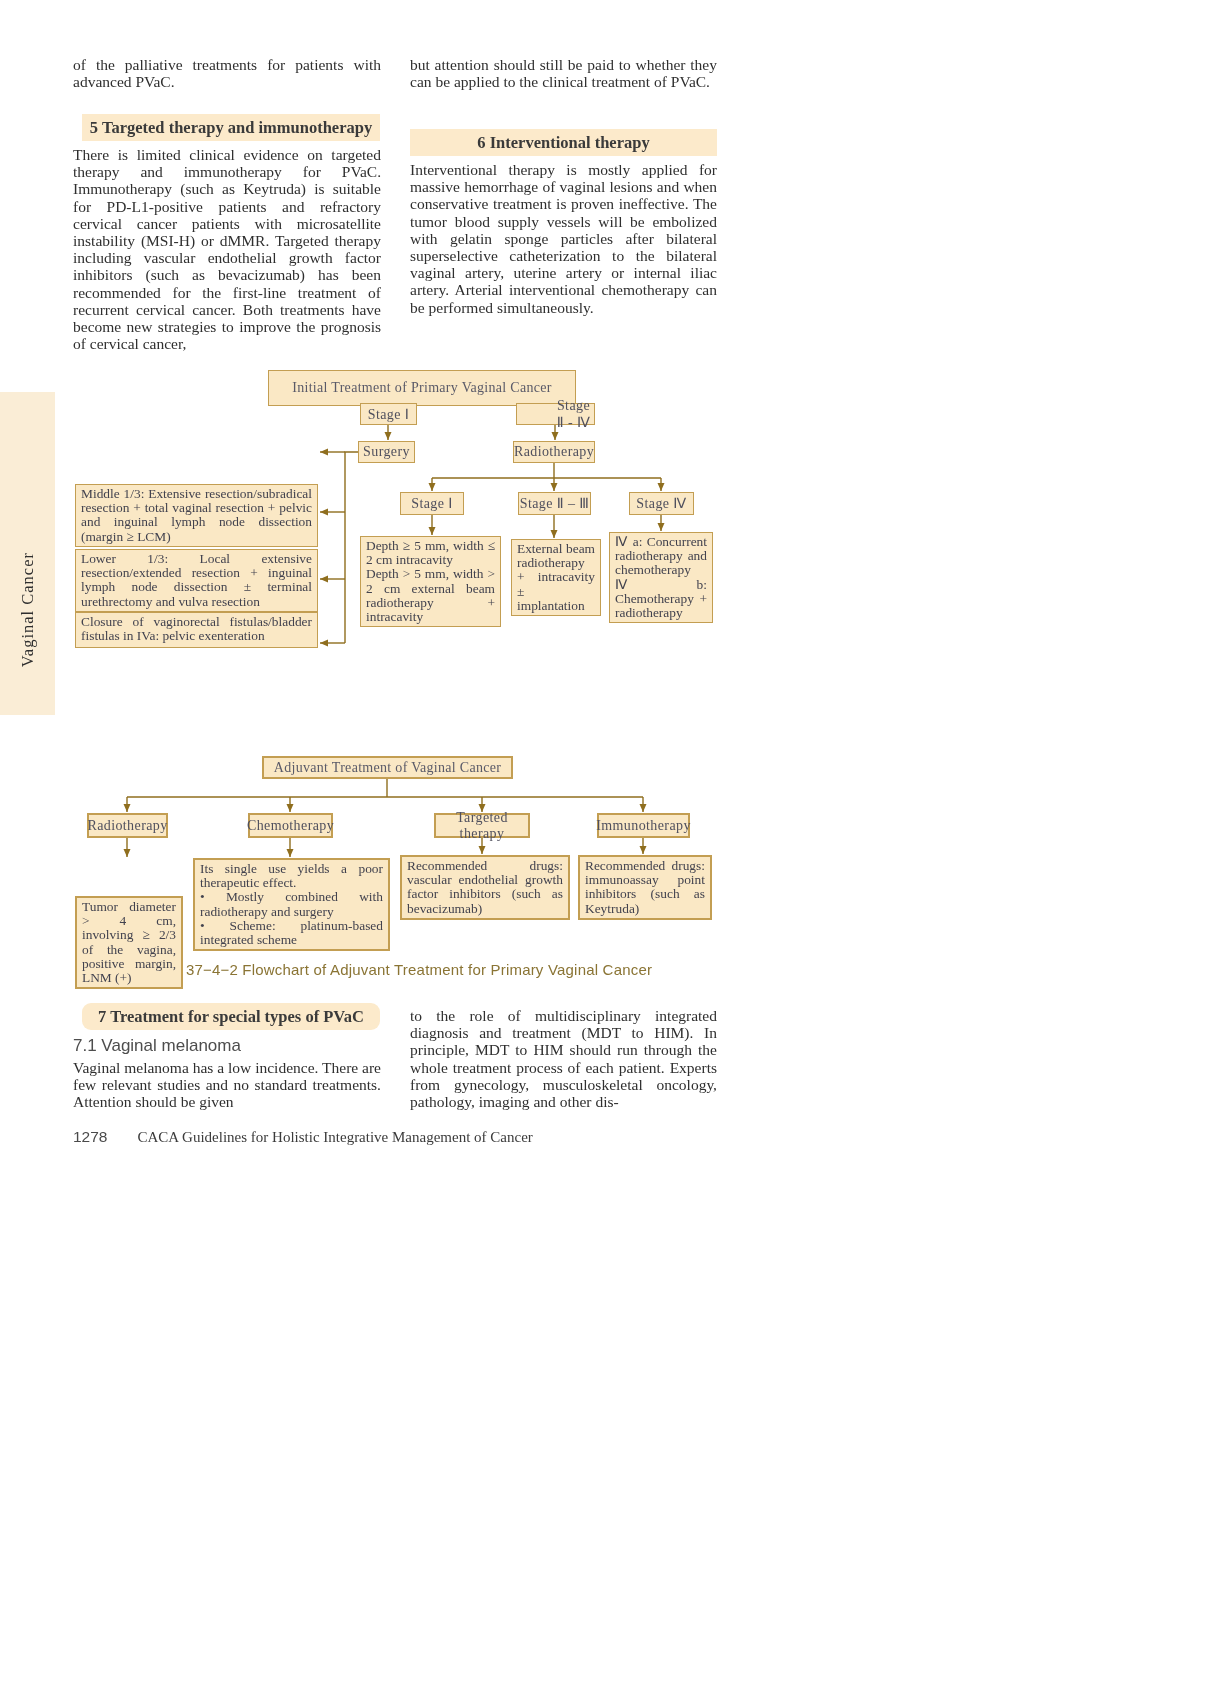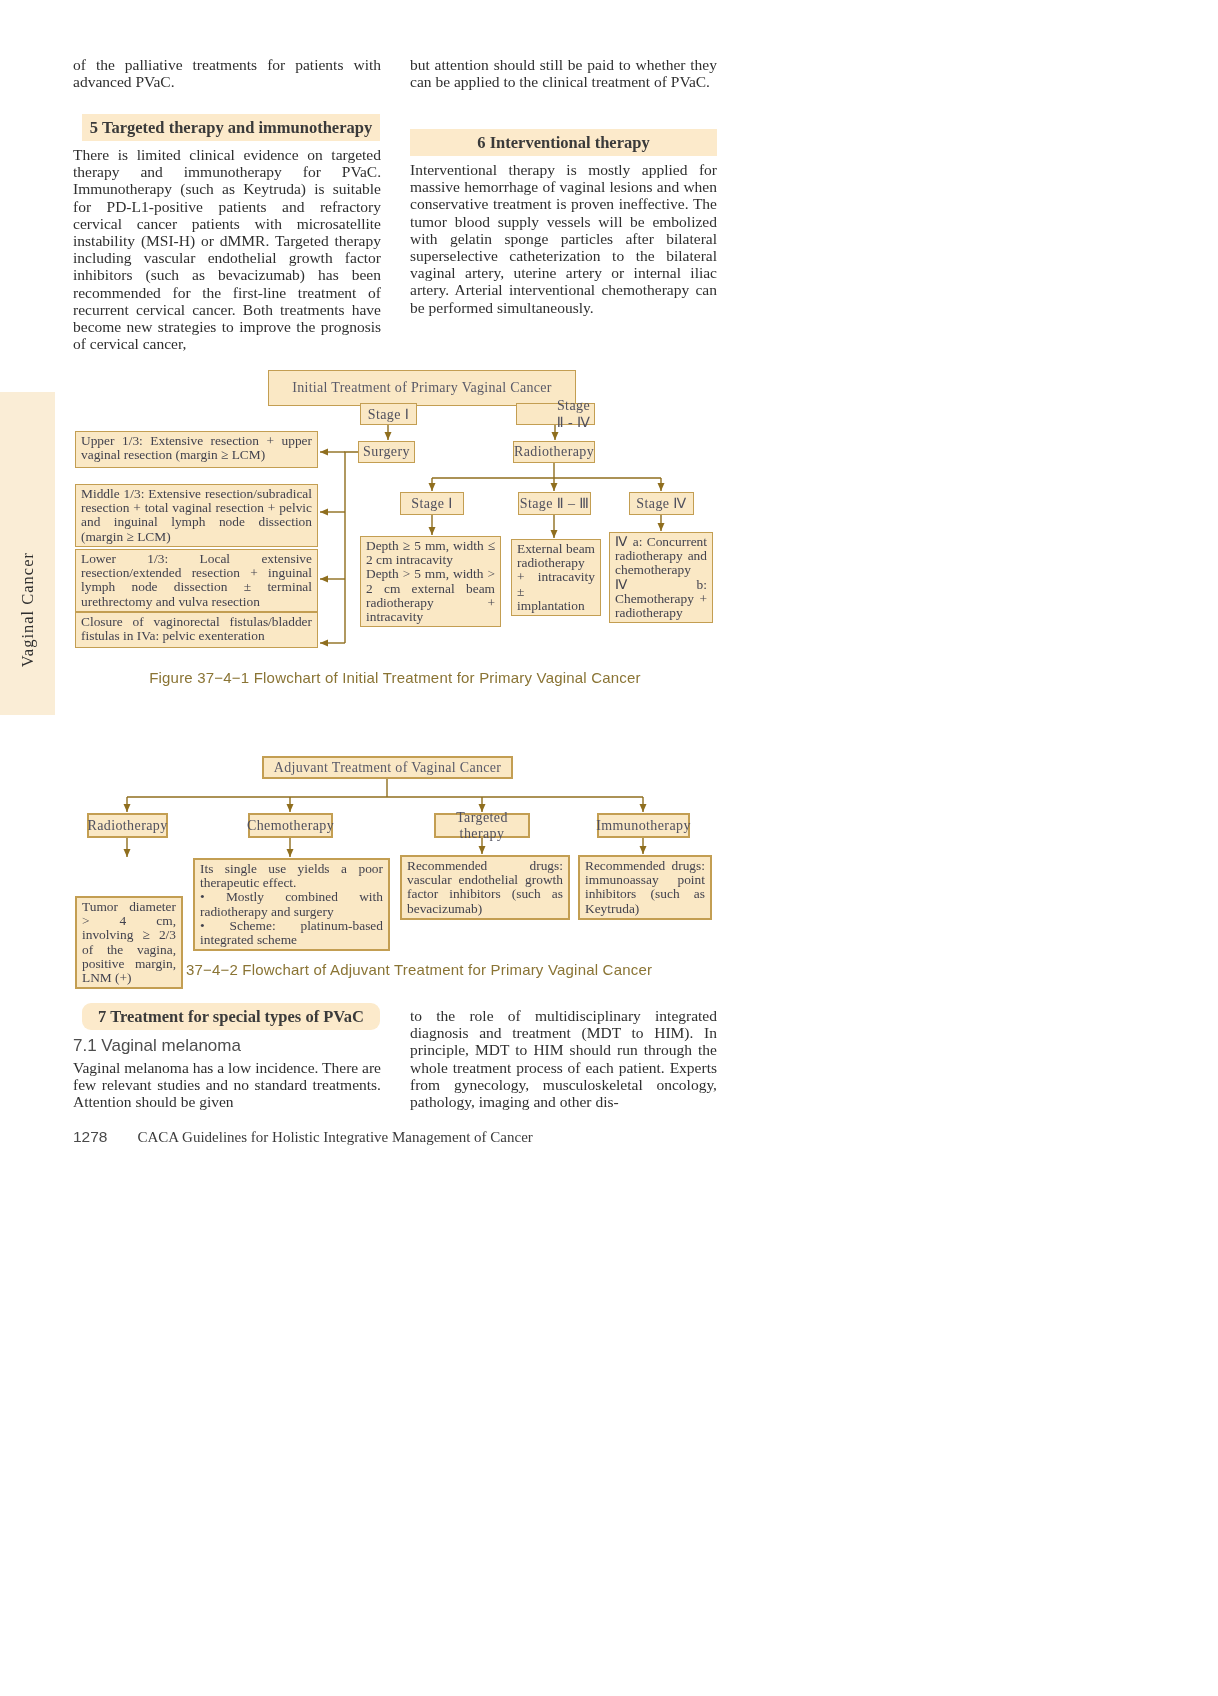--- a/index.html
+++ b/index.html
@@ -95,36 +95,34 @@
       <line class="conn" x1="643" y1="838" x2="643" y2="854" marker-end="url(#arrowhead)"></line>
     </g>
   </svg>
 
   <div class="fbox fc-label fc-title" style="left:268px;top:370px;width:308px;height:36px;">Initial Treatment of Primary Vaginal Cancer</div>
   <div class="fbox fc-label" style="left:360px;top:403px;width:57px;height:22px;">Stage Ⅰ</div>
   <div class="fbox fc-label" style="left:516px;top:403px;width:79px;height:22px;padding-left:36px;">Stage Ⅱ - Ⅳ</div>
   <div class="fbox fc-label" style="left:358px;top:441px;width:57px;height:22px;">Surgery</div>
   <div class="fbox fc-label" style="left:513px;top:441px;width:82px;height:22px;">Radiotherapy</div>
 
-  <div class="fbox fc-para" style="left:75px;top:431px;width:243px;min-height:37px;">Upper 1/3: Extensive resection + upper vaginal resection (margin ≥ LCM)</div>
   <div class="fbox fc-para" style="left:75px;top:484px;width:243px;min-height:55px;">Middle 1/3: Extensive resection/subradical resection + total vaginal resection + pelvic and inguinal lymph node dissection (margin ≥ LCM)</div>
   <div class="fbox fc-para" style="left:75px;top:549px;width:243px;min-height:59px;">Lower 1/3: Local extensive resection/extended resection + inguinal lymph node dissection ± terminal urethrectomy and vulva resection</div>
   <div class="fbox fc-para" style="left:75px;top:612px;width:243px;min-height:36px;">Closure of vaginorectal fistulas/bladder fistulas in IVa: pelvic exenteration</div>
 
   <div class="fbox fc-label" style="left:400px;top:492px;width:64px;height:23px;">Stage Ⅰ</div>
   <div class="fbox fc-label" style="left:518px;top:492px;width:73px;height:23px;">Stage Ⅱ – Ⅲ</div>
   <div class="fbox fc-label" style="left:629px;top:492px;width:65px;height:23px;">Stage Ⅳ</div>
 
   <div class="fbox fc-para pre" style="left:360px;top:536px;width:141px;min-height:76px;">Depth ≥ 5 mm, width ≤ 2 cm intracavity
 Depth &gt; 5 mm, width &gt; 2 cm external beam radiotherapy + intracavity</div>
   <div class="fbox fc-para" style="left:511px;top:539px;width:90px;min-height:58px;">External beam radiotherapy + intracavity ± implantation</div>
   <div class="fbox fc-para pre" style="left:609px;top:532px;width:104px;min-height:75px;">Ⅳ a: Concurrent radiotherapy and chemotherapy
 Ⅳ b: Chemotherapy + radiotherapy</div>
 
-  <div class="caption" style="top:669px;">Figure 37−4−1 Flowchart of Initial Treatment for Primary Vaginal Cancer</div>
 
   <div class="fbox fc-label fc2 fc-title" style="left:262px;top:756px;width:251px;height:23px;">Adjuvant Treatment of Vaginal Cancer</div>
   <div class="fbox fc-label fc2" style="left:87px;top:813px;width:81px;height:25px;">Radiotherapy</div>
   <div class="fbox fc-label fc2" style="left:248px;top:813px;width:85px;height:25px;">Chemotherapy</div>
   <div class="fbox fc-label fc2" style="left:434px;top:813px;width:96px;height:25px;">Targeted therapy</div>
   <div class="fbox fc-label fc2" style="left:597px;top:813px;width:93px;height:25px;">Immunotherapy</div>
 
   <div class="fbox fc-para fc2" style="left:75px;top:896px;width:108px;min-height:86px;">Tumor diameter &gt; 4 cm, involving ≥ 2/3 of the vagina, positive margin, LNM (+)</div>
   <div class="fbox fc-para fc2" style="left:400px;top:855px;width:170px;min-height:60px;">Recommended drugs: vascular endothelial growth factor inhibitors (such as bevacizumab)</div>
   <div class="fbox fc-para fc2 pre" style="left:193px;top:858px;width:197px;min-height:86px;">Its single use yields a poor therapeutic effect.

